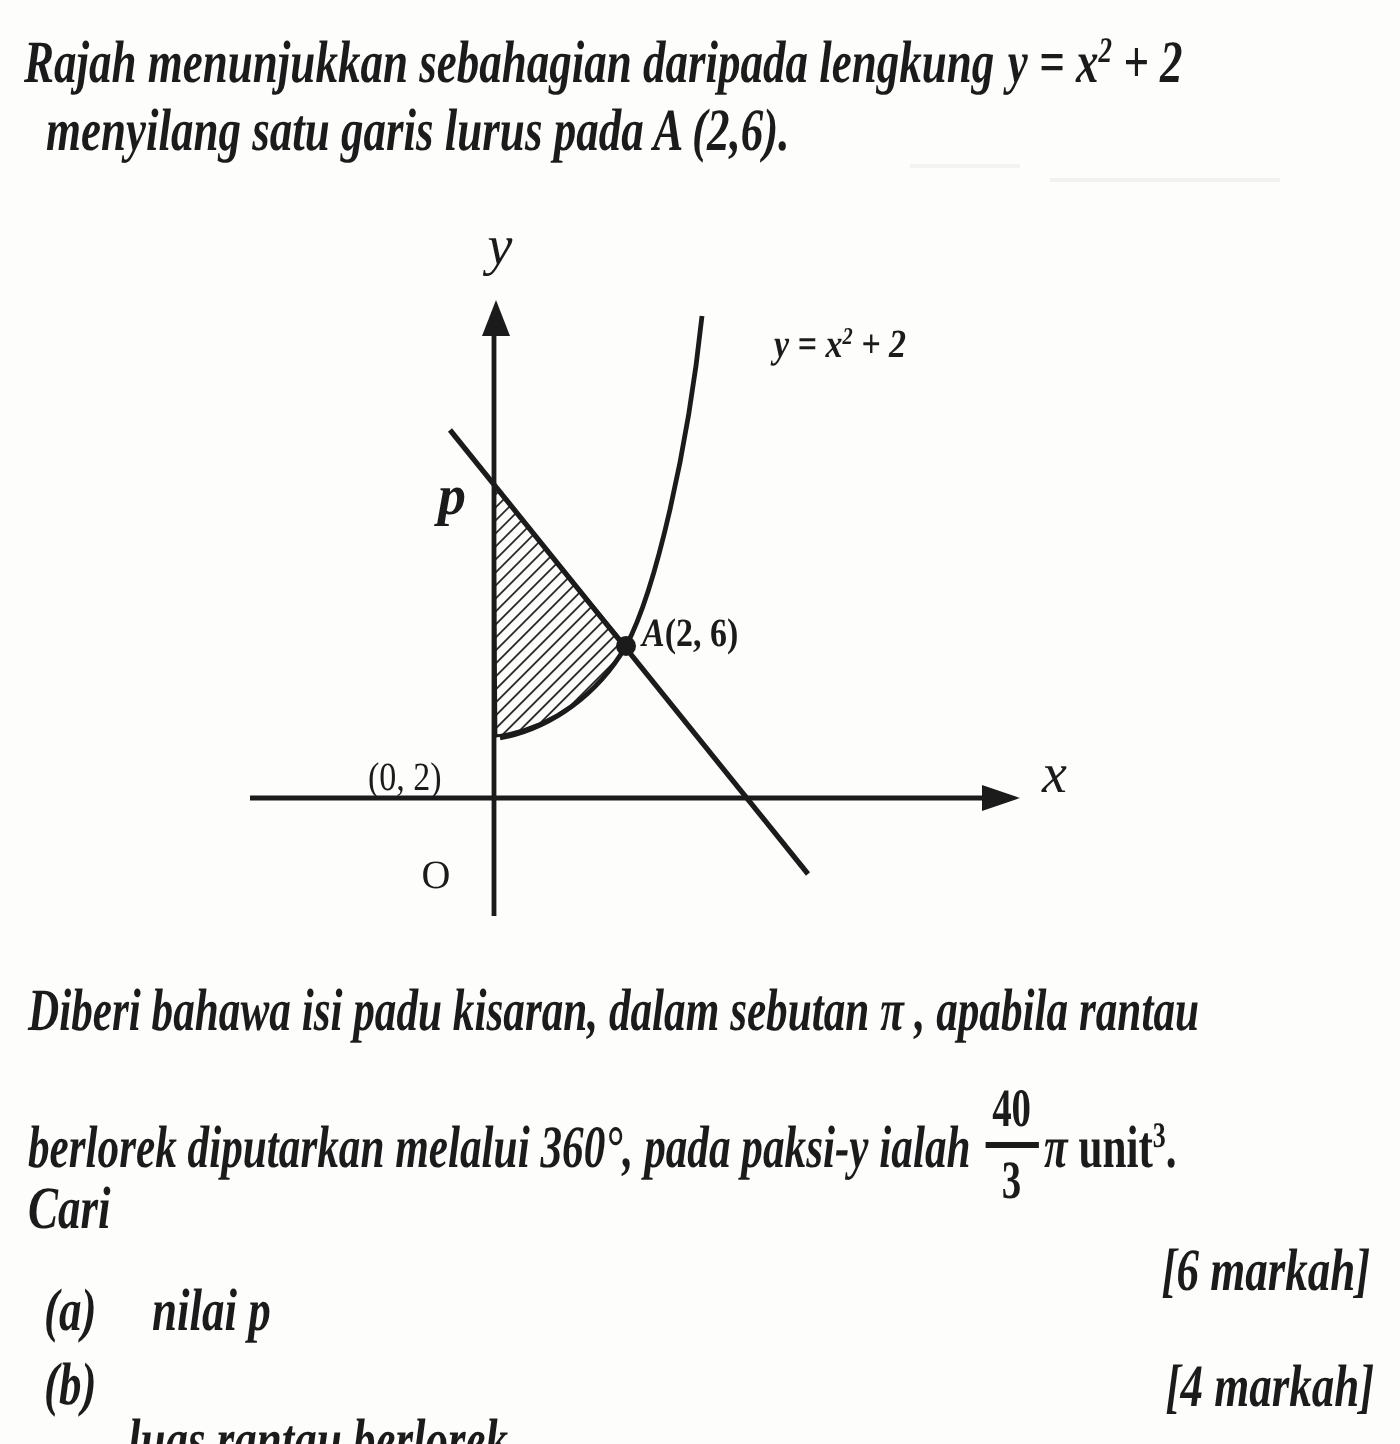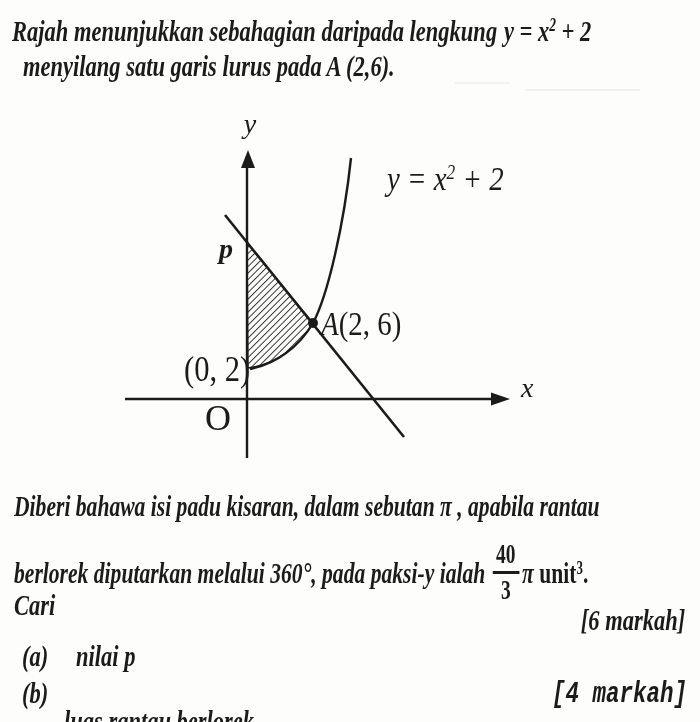--- a/index.html
+++ b/index.html
@@ -7,22 +7,22 @@
     width:700px; height:722px; position:relative; overflow:hidden;
     background:#fdfdfc; color:#1b1b1b;
     font-family:"Liberation Serif", serif;
   }
   .abs { position:absolute; line-height:1; white-space:nowrap; }
   .bi  { font-style:italic; font-weight:bold; }
   .it  { font-style:italic; }
   .up  { font-style:normal; }
   .fs30 { font-size:30px; }
   .fs28 { font-size:28px; }
-  .fs26 { font-size:36px; }
-  .fs25 { font-size:34px; }
+  .fs26 { font-size:20px;margin-top:28px; }
+  .fs25 { font-size:20px;font-weight:bold; }
   .sqz   { display:inline-block; transform:scaleX(0.75); transform-origin:0 50%; white-space:nowrap; }
   .sqz72 { display:inline-block; transform:scaleX(0.72); transform-origin:0 50%; white-space:nowrap; }
   .sqz85 { display:inline-block; transform:scaleX(0.85); transform-origin:0 50%; white-space:nowrap; }
   .sqzr  { display:inline-block; transform:scaleX(0.75); transform-origin:100% 50%; white-space:nowrap; }
   .sup { font-size:0.6em; vertical-align:0.55em; letter-spacing:0; }
   .eqgap { margin-left:9px; }
   .frac {
     display:inline-flex; flex-direction:column; align-items:center;
     font-style:normal; font-weight:bold; font-size:27px; line-height:1;
     vertical-align:middle; margin:0 4px 0 10px; position:relative; top:-4px;
@@ -107,25 +107,25 @@
 <div class="abs bi fs30" style="left:14px; top:590px;">
   <span class="sqz">Cari</span>
 </div>
 
 <div class="abs bi fs30" style="left:22px; top:641px;">
   <span class="sqz">(a)</span>
 </div>
 <div class="abs bi fs30" style="left:76px; top:641px;">
   <span class="sqz">nilai p</span>
 </div>
-<div class="abs bi fs30" style="right:15px; top:605px;">
+<div class="abs bi fs30" style="right:15px; top:621px;">
   <span class="sqzr">[6 markah]</span>
 </div>
 
 <div class="abs bi fs30" style="left:22px; top:678px;">
   <span class="sqz">(b)</span>
 </div>
 <div class="abs bi fs30" style="left:64px; top:706px;">
   <span class="sqz">luas rantau berlorek.</span>
 </div>
-<div class="abs bi fs30" style="right:13px; top:679px;font-family:Liberation Mono, monospace;">
+<div class="abs bi fs30" style="right:13px; top:679px;">
   <span class="sqzr">[4 markah]</span>
 </div>
 
 </body></html>

